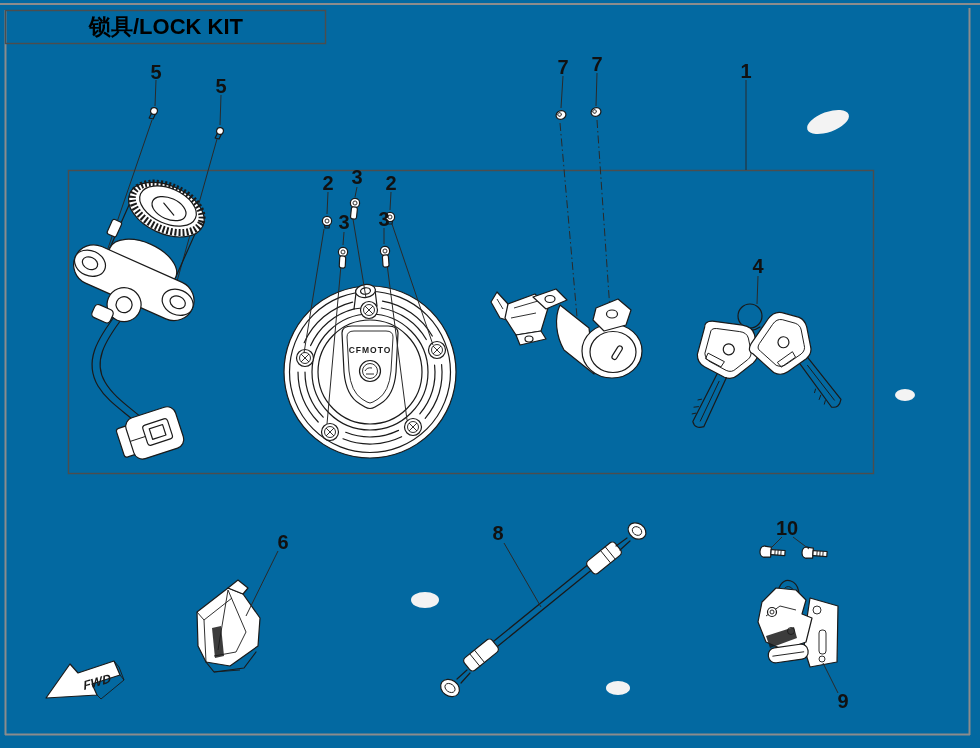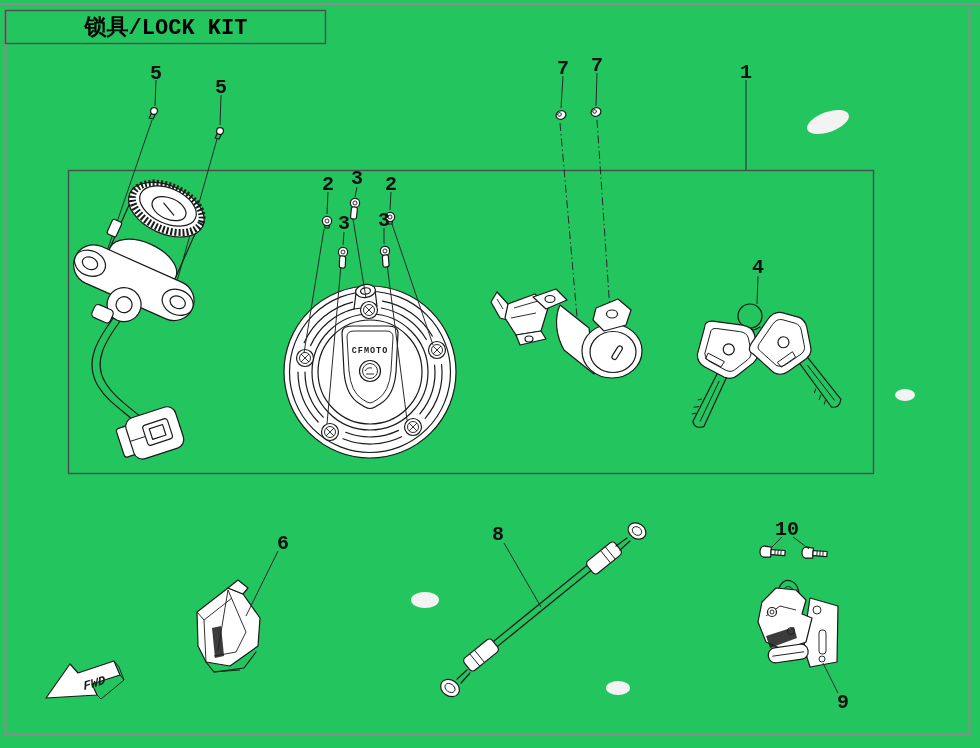--- a/index.html
+++ b/index.html
@@ -1,17 +1,17 @@
 <!DOCTYPE html>
 <html><head>
 <meta charset="utf-8">
 <style>
   html,body{margin:0;padding:0;background:#fff;}
-  .stage{position:relative;width:980px;height:748px;background:#22c55e;overflow:hidden;
-         font-family:Liberation Mono, monospace;}
+  .stage{position:relative;width:980px;height:748px;background:#0369a1;overflow:hidden;
+         font-family:Liberation Sans, sans-serif;}
   svg{position:absolute;left:0;top:0;}
   .ln{stroke:#1a1a1a;stroke-width:1.2;fill:none;stroke-linecap:round;stroke-linejoin:round;}
   .lnf{stroke:#1a1a1a;stroke-width:1.2;fill:#ffffff;stroke-linejoin:round;}
   .lnt{stroke:#1a1a1a;stroke-width:0.9;fill:none;}
   .leader{stroke:#2a2a2a;stroke-width:1;fill:none;}
   .dashdot{stroke:#2a2a2a;stroke-width:1;fill:none;stroke-dasharray:8 3 1.5 3;}
   .callout{font-size:20px;font-weight:bold;fill:#111;text-anchor:middle;}
   .title-text{font-size:22px;font-weight:bold;fill:#000;text-anchor:middle;}
   .brand{font-size:8.5px;font-weight:bold;fill:#1a1a1a;text-anchor:middle;letter-spacing:1px;}
   .fwd{font-size:12.5px;font-weight:bold;font-style:italic;fill:#1a1a1a;}

